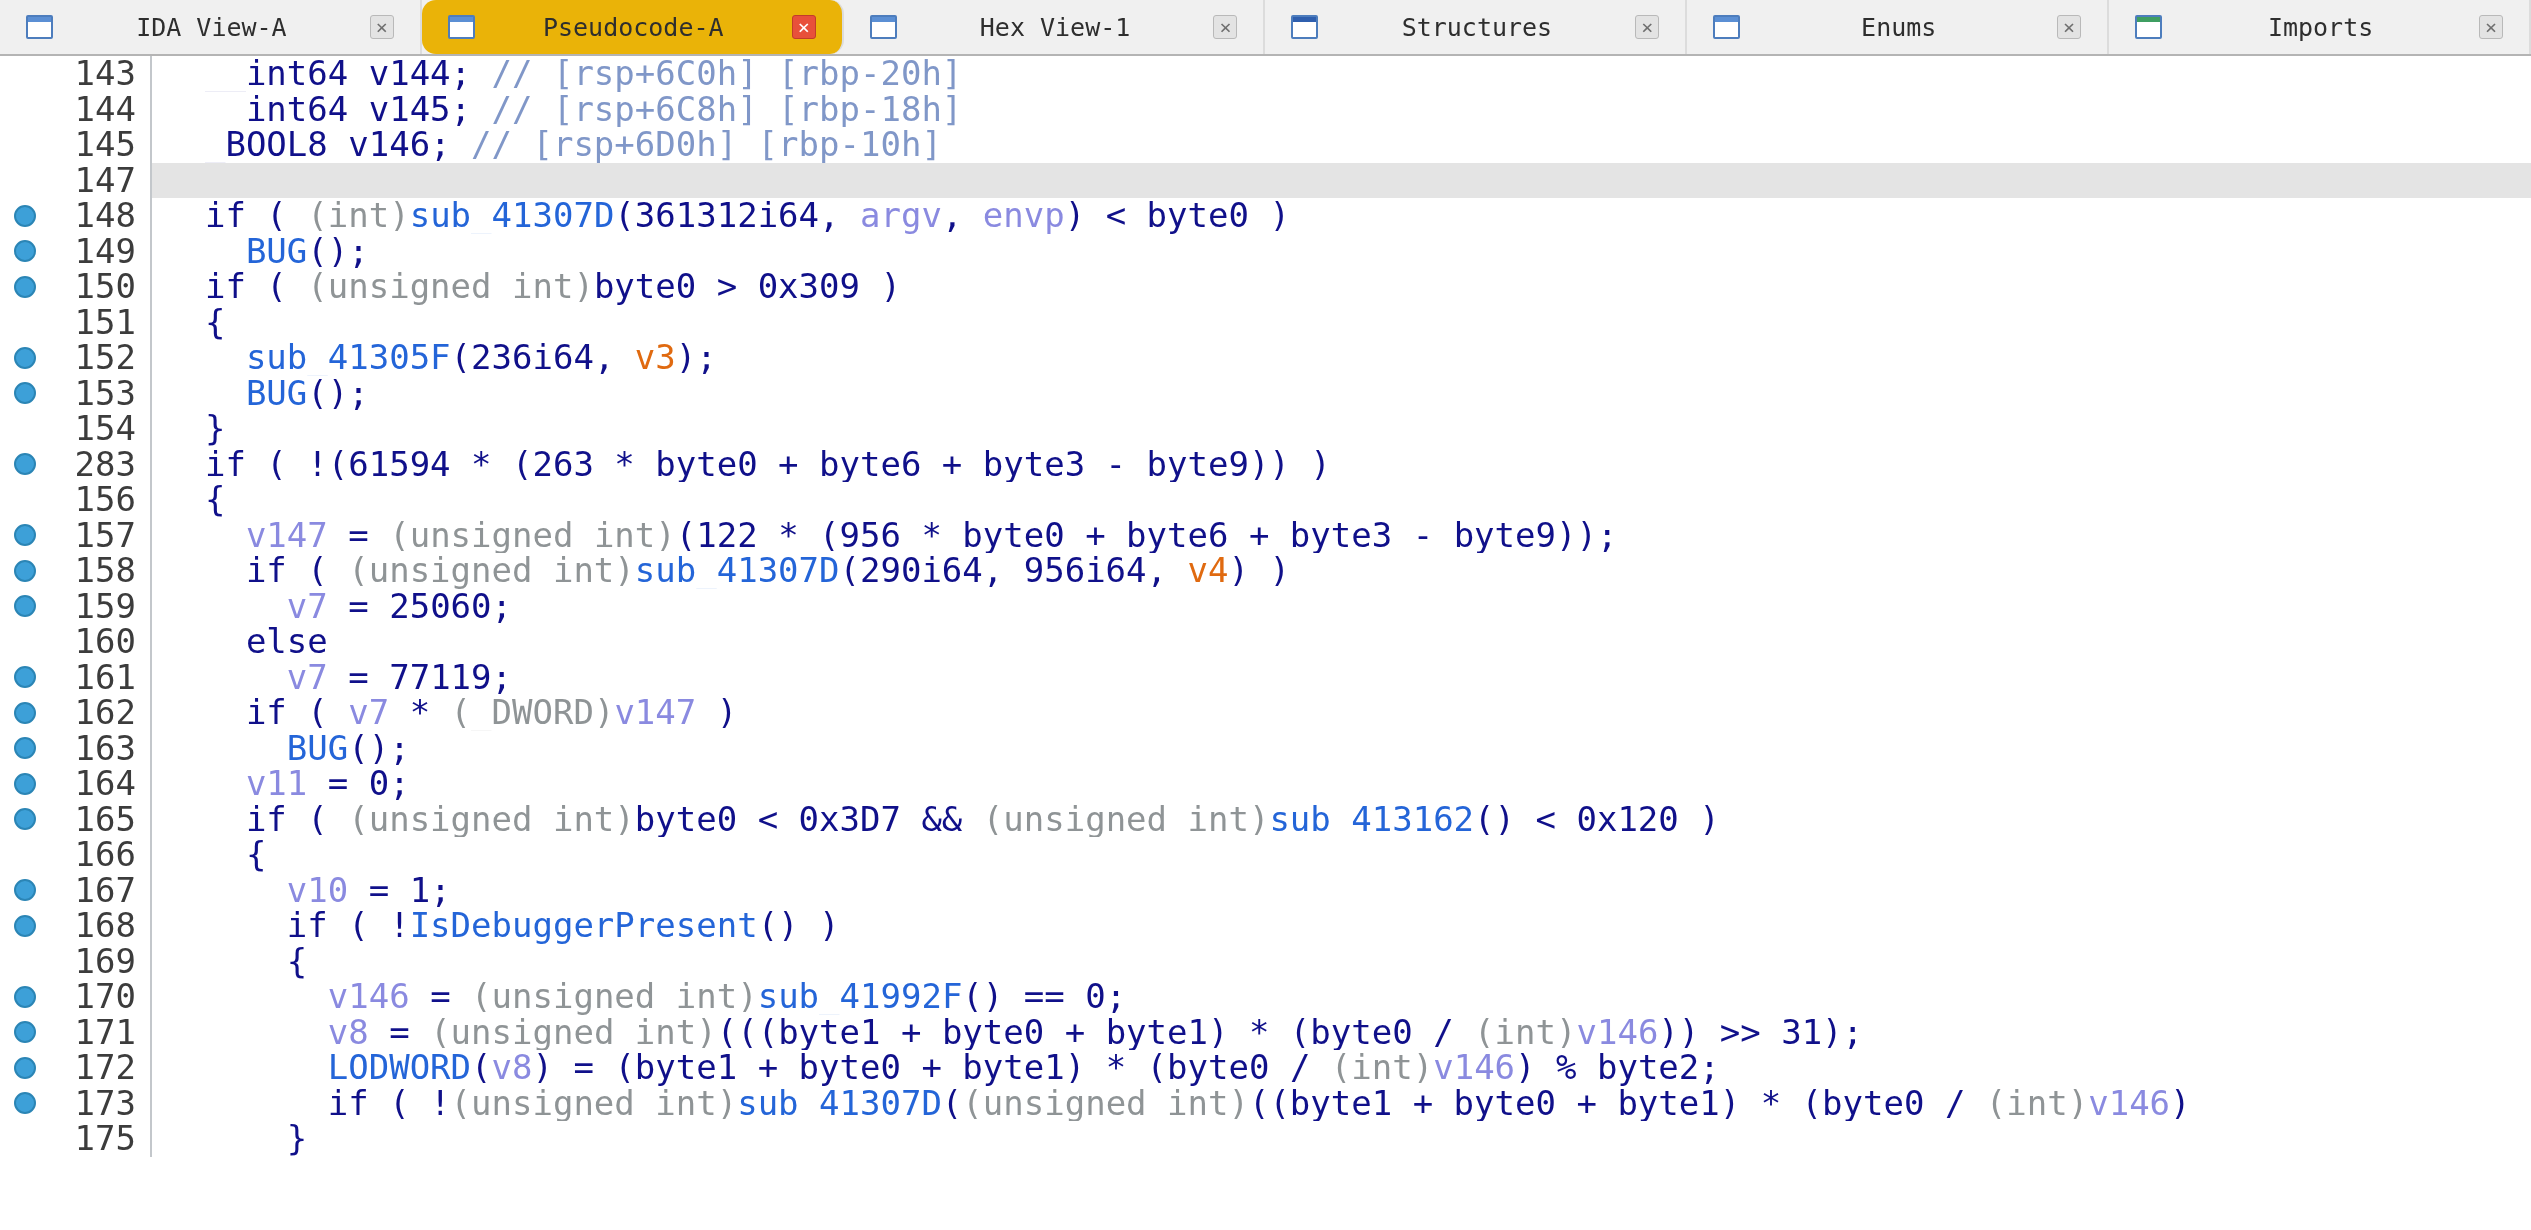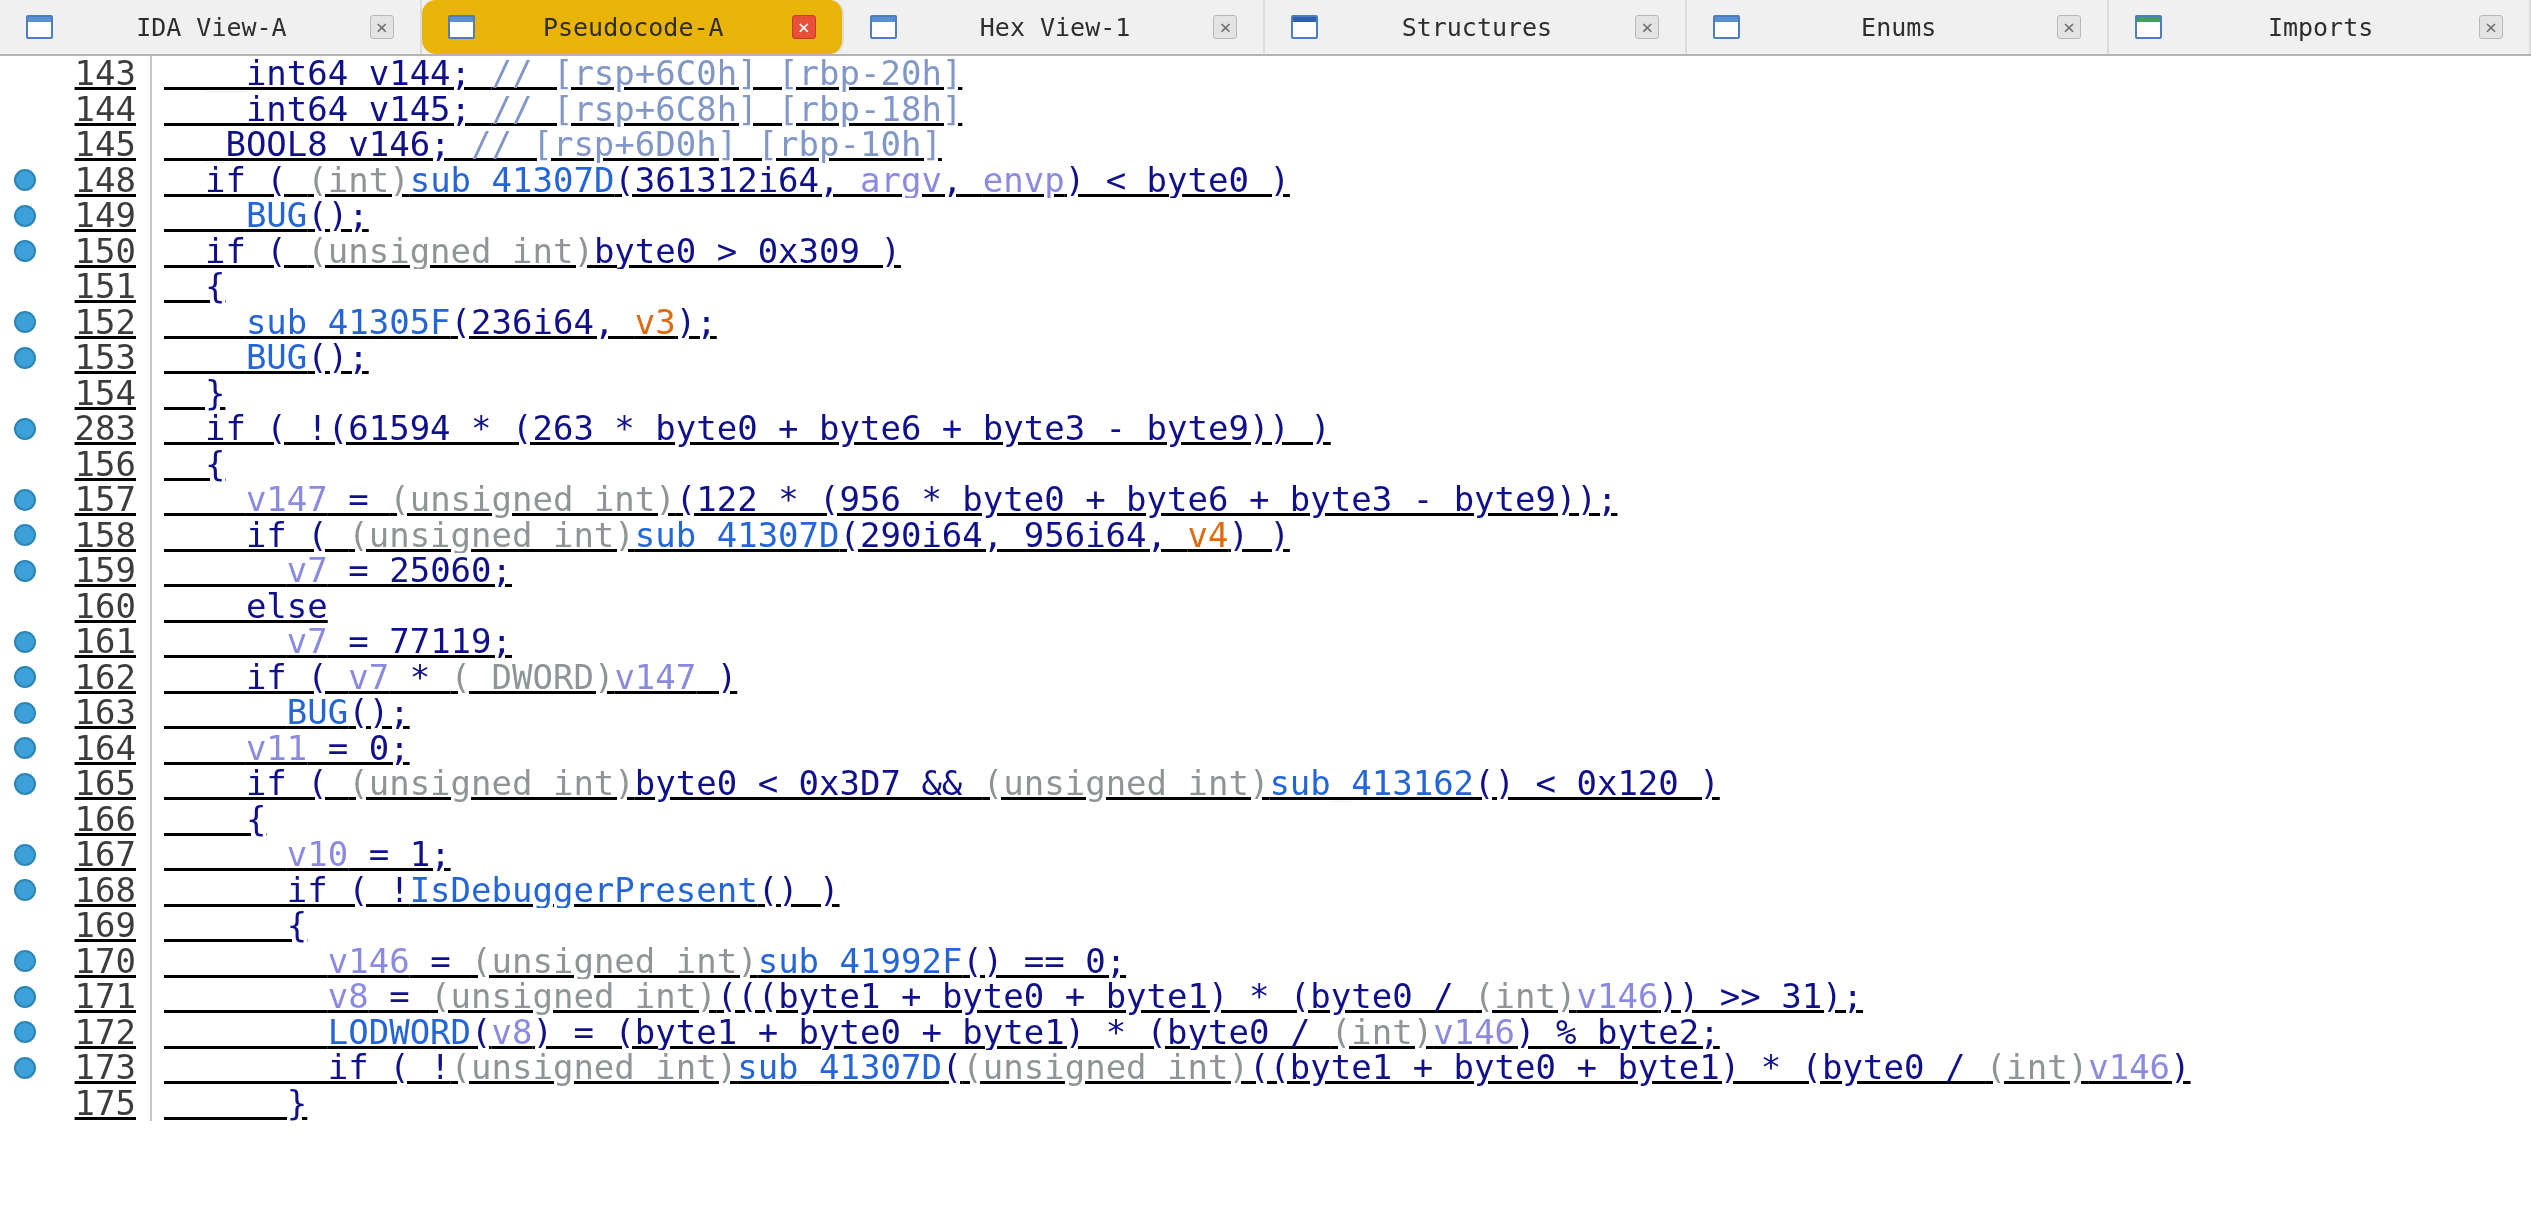--- a/index.html
+++ b/index.html
@@ -51,21 +51,21 @@
   .tab-close {
     flex: 0 0 auto; width: 24px; height: 24px; line-height: 22px;
     text-align: center; font-size: 20px; border-radius: 3px;
     background: #e3e3e3; border: 1px solid #b9b9b9; color: #6f6f6f;
     cursor: pointer;
   }
   .tab-close.active {
     background: var(--active-close); border-color: #c23c2a; color: #ffffff;
   }
   
-  .code-area { width: 100%; height: 1172px; background: #ffffff; text-decoration: underline; }
+  .code-area { width: 100%; height: 1172px; background: #ffffff; }
   .line { display: flex; height: 35.5px; width: 100%; }
   .gutter {
     position: relative; flex: 0 0 152px; width: 152px;
     border-right: 2px solid #c3c7cb;
     display: flex; align-items: center; justify-content: flex-end;
     background: #ffffff;
   }
   .bp {
     position: absolute; left: 14px; top: 50%; transform: translateY(-50%);
     width: 22px; height: 22px; border-radius: 50%;
@@ -136,20 +136,26 @@
         <span class="lnum" data-name="line-number">144</span>
       </div>
       <div class="code" data-name="code-text"><span class="t-k" data-name="code-token">  __int64 v145; </span><span class="t-m" data-name="comment-token">// [rsp+6C8h] [rbp-18h]</span></div>
     </div>
     <div class="line" data-name="code-line">
       <div class="gutter" data-name="line-gutter">
         <span class="lnum" data-name="line-number">145</span>
       </div>
       <div class="code" data-name="code-text"><span class="t-k" data-name="code-token">  _BOOL8 v146; </span><span class="t-m" data-name="comment-token">// [rsp+6D0h] [rbp-10h]</span></div>
     </div>
+    <div class="line hl" data-name="code-line">
+      <div class="gutter" data-name="line-gutter">
+        <span class="lnum" data-name="line-number">147</span>
+      </div>
+      <div class="code" data-name="code-text"></div>
+    </div>
     <div class="line" data-name="code-line">
       <div class="gutter" data-name="line-gutter">
         <span class="bp" data-name="breakpoint-icon"></span>
         <span class="lnum" data-name="line-number">148</span>
       </div>
       <div class="code" data-name="code-text"><span class="t-k" data-name="code-token">  if ( </span><span class="t-c" data-name="cast-token">(int)</span><span class="t-f" data-name="function-token">sub_41307D</span><span class="t-k" data-name="code-token">(361312i64, </span><span class="t-v" data-name="variable-token">argv</span><span class="t-k" data-name="code-token">, </span><span class="t-v" data-name="variable-token">envp</span><span class="t-k" data-name="code-token">) &lt; byte0 )</span></div>
     </div>
     <div class="line" data-name="code-line">
       <div class="gutter" data-name="line-gutter">
         <span class="bp" data-name="breakpoint-icon"></span>

